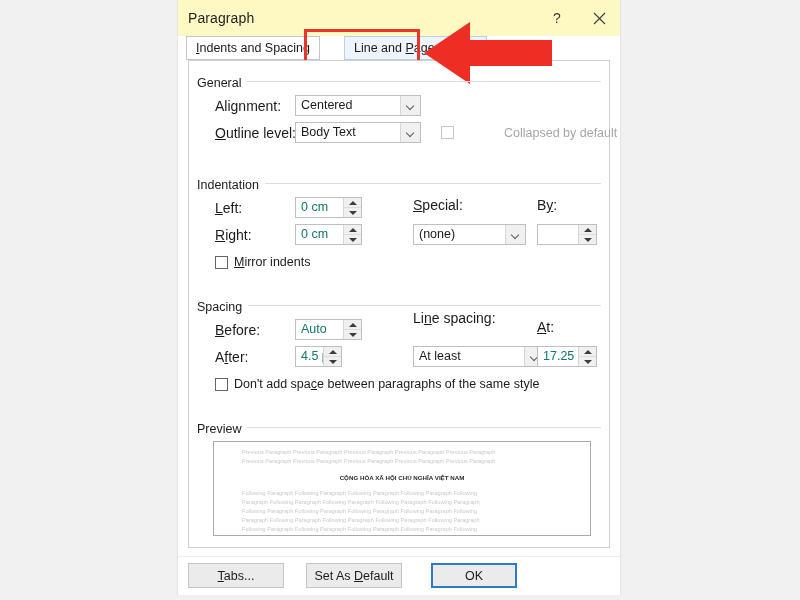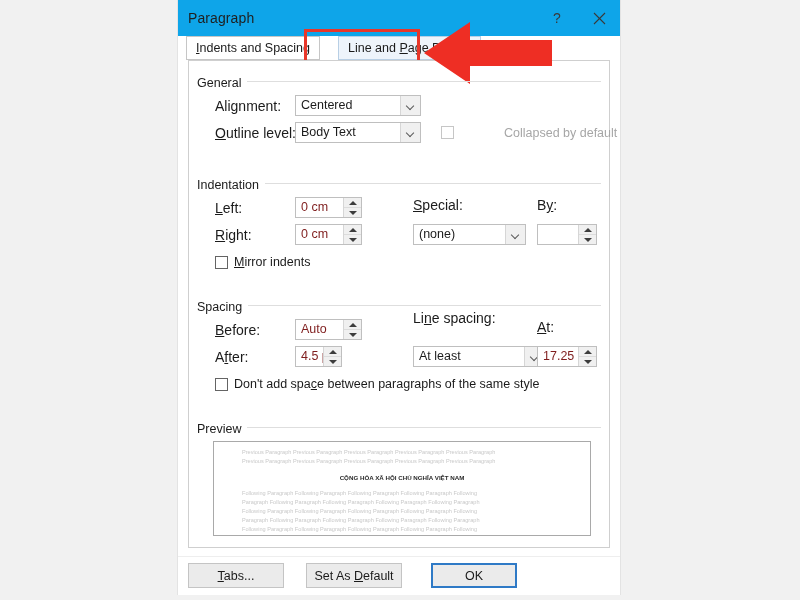--- a/index.html
+++ b/index.html
@@ -27,21 +27,21 @@
     width: 442px;
     height: 594px;
     background: #ffffff;
     box-shadow: 0 0 0 1px #e3e3e3;
   }
 
   
   #titlebar {
     position: relative;
     height: 36px;
-    background: #0ea5e9;
+    background: #fef9c3;
     display: flex;
     align-items: center;
   }
   #title-text {
     font-size: 14px;
     color: #1f1f1f;
     margin-left: 10px;
     letter-spacing: 0.1px;
   }
   .titlebar-btns {
@@ -75,21 +75,21 @@
     align-items: flex-start;
   }
   .tab {
     height: 22px;
     line-height: 22px;
     padding: 0 9px;
     font-size: 12.5px;
     color: #1b1b1b;
     border: 1px solid #c6c6c6;
     background: #ffffff;
-    margin-right: 18px;
+    margin-right: 24px;
     white-space: nowrap;
     cursor: default;
   }
   .tab.selected {
     background: #eef4fb;
     border-color: #b8cfe5;
   }
 
   
   #tab-highlight {
@@ -205,21 +205,21 @@
     height: 21px;
     border: 1px solid #bfbfbf;
     background: #ffffff;
     display: flex;
     align-items: stretch;
     box-sizing: border-box;
   }
   .spin .val {
     flex: 1;
     font-size: 12.5px;
-    color: #7f1d1d;
+    color: #0f766e;
     padding-left: 5px;
     line-height: 19px;
     white-space: nowrap;
     overflow: hidden;
   }
   .spin .btns {
     width: 17px;
     background: #f0f0f0;
     border-left: 1px solid #d6d6d6;
     display: flex;

